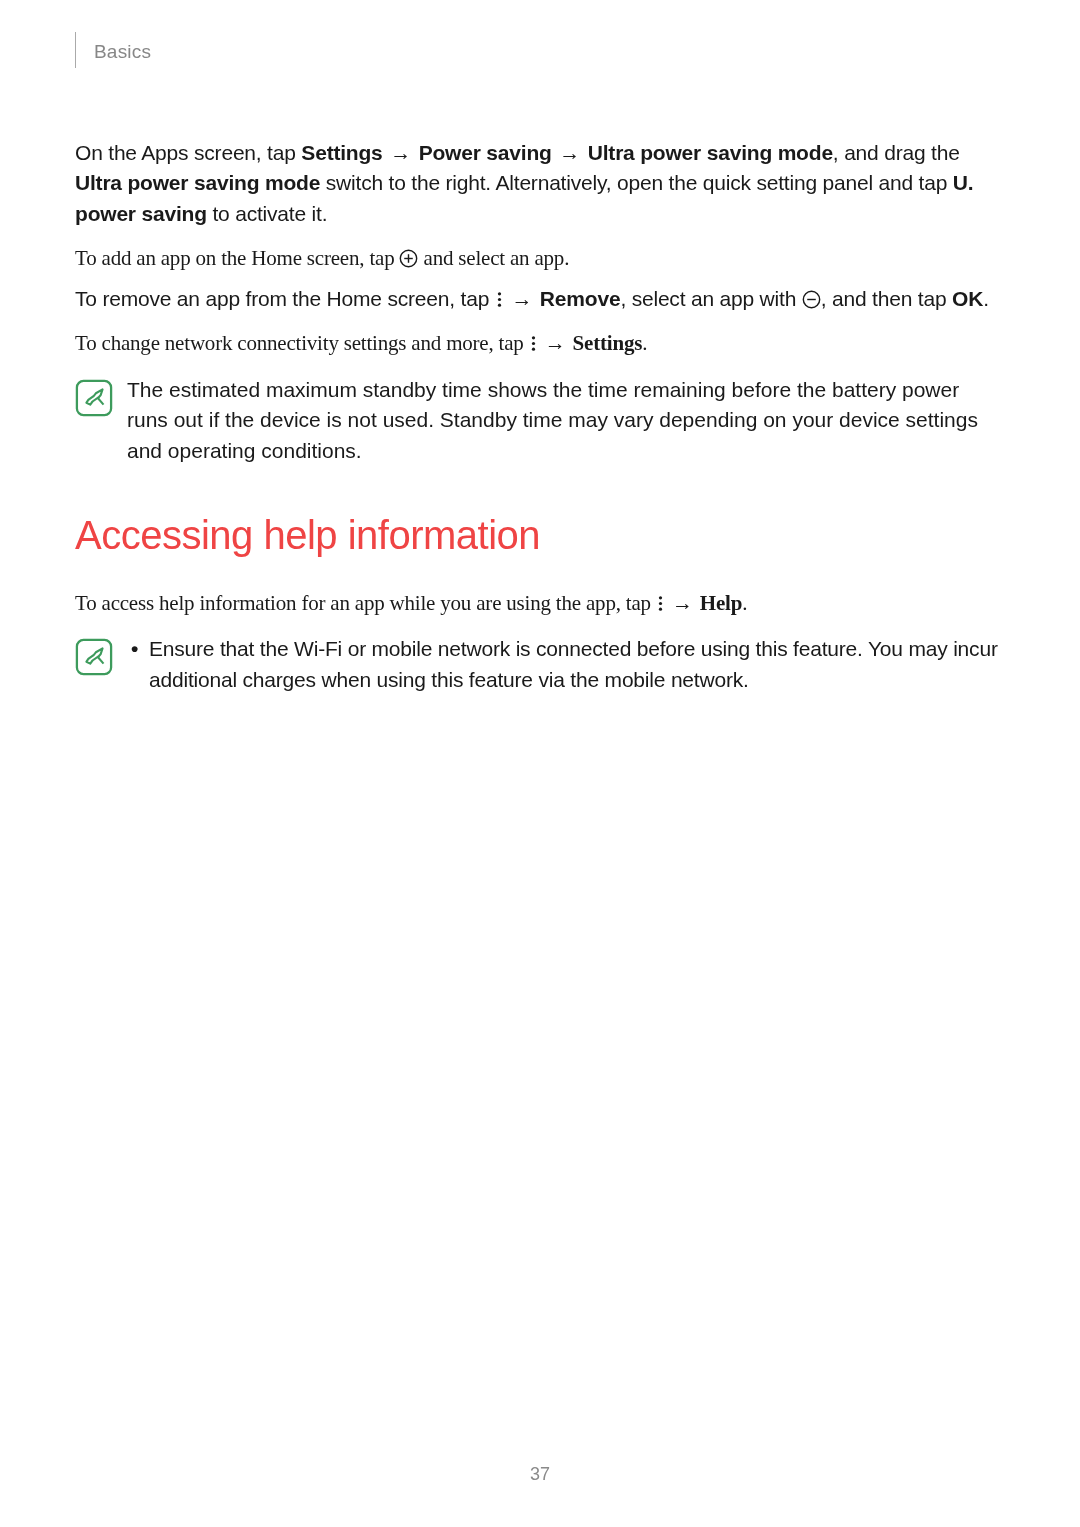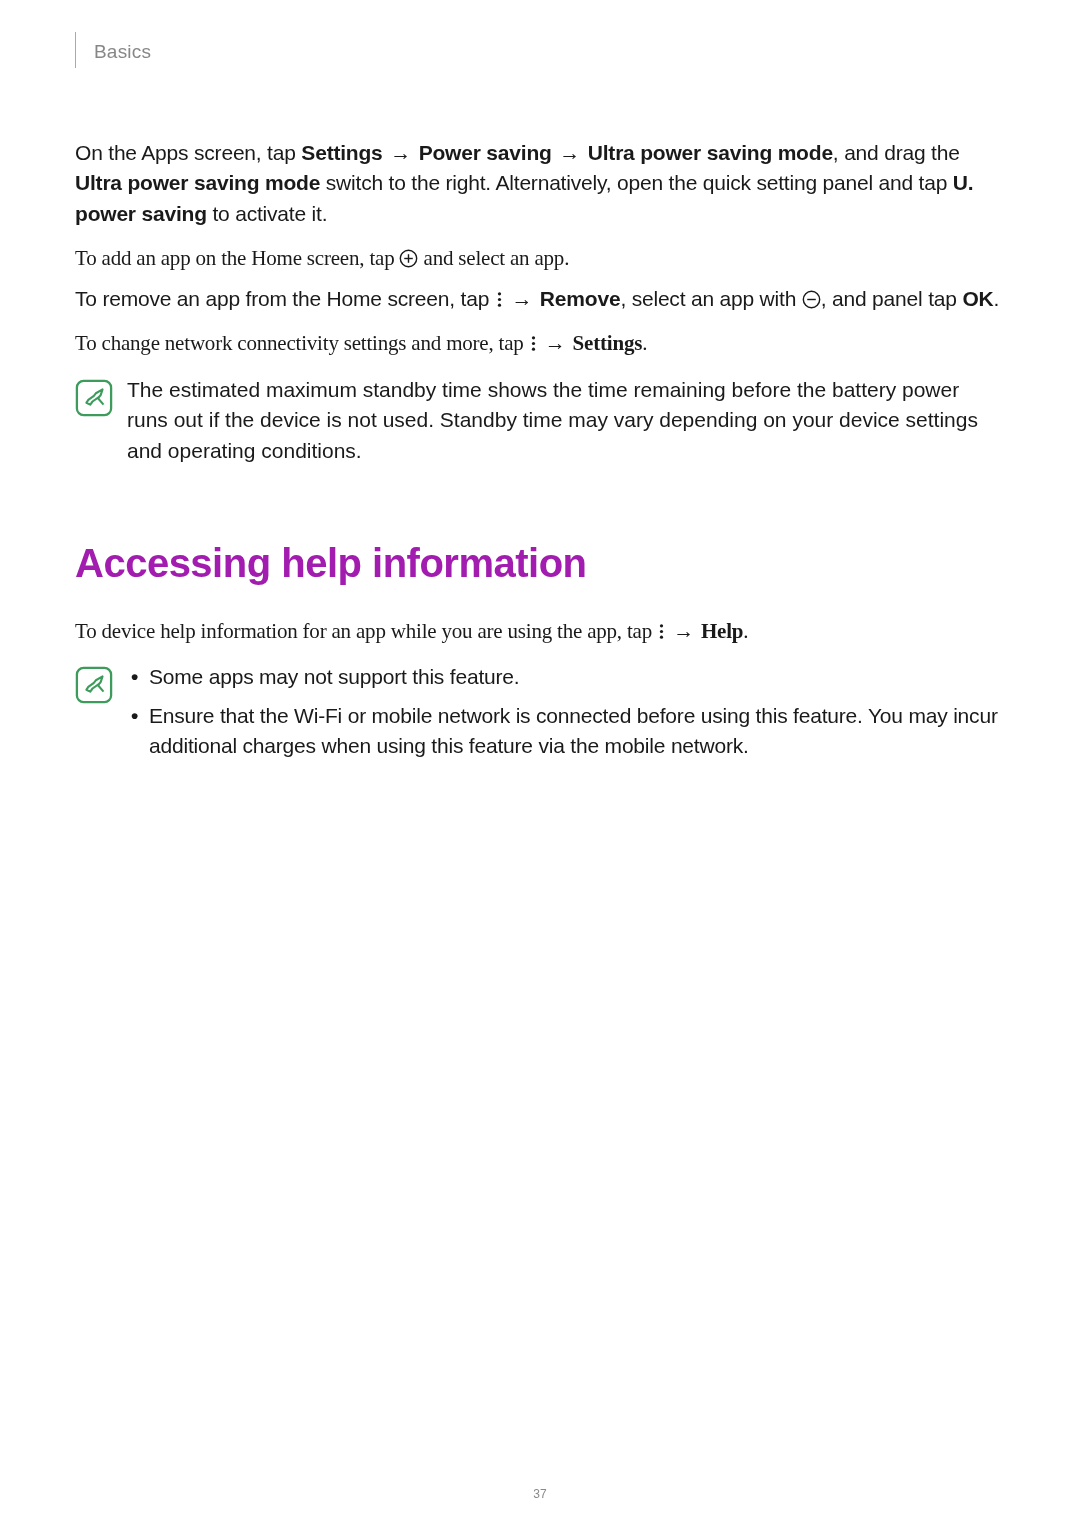--- a/index.html
+++ b/index.html
@@ -37,23 +37,23 @@
     p.body.tight { margin-bottom: 10px; font-family: Liberation Serif, serif; }
     .bold { font-weight: 700; }
     .arrow { padding: 0 2px; }
     .icon {
       display: inline-flex;
       vertical-align: -3px;
       line-height: 0;
     }
     h2.section-title {
       font-size: 40px;
-      font-weight: 700;
-      color: #a21caf;
-      margin-top: 68px;
+      font-weight: 400;
+      color: #ef4444;
+      margin-top: 40px;
       margin-bottom: 24px;
       letter-spacing: -0.5px;
     }
     .note-block {
       display: flex;
       align-items: flex-start;
       margin-top: 16px;
       margin-bottom: 6px;
     }
     .note-icon-box {
@@ -77,26 +77,26 @@
     }
     ul.note-list li::before {
       content: "•";
       position: absolute;
       left: 4px;
       top: 0;
       font-weight: 700;
     }
     .page-number {
       position: absolute;
-      bottom: 24px;
+      bottom: 40px;
       left: 0;
       right: 0;
       text-align: center;
       color: #8a8a8a;
-      font-size: 12px;
+      font-size: 18px;
     }
   </style>
 </head>
 <body>
 
 <div class="header">
   <div class="divider"></div>
   <span>Basics</span>
 </div>
 
@@ -121,21 +121,21 @@
         <svg width="9" height="19" viewBox="0 0 6 20">
           <circle cx="3" cy="4" r="1.7" fill="#1a1a1a"></circle>
           <circle cx="3" cy="10" r="1.7" fill="#1a1a1a"></circle>
           <circle cx="3" cy="16" r="1.7" fill="#1a1a1a"></circle>
         </svg>
       </span><span class="arrow"> → </span><span class="bold">Remove</span><span>, select an app with </span><span class="icon">
         <svg width="19" height="19" viewBox="0 0 20 20">
           <circle cx="10" cy="10" r="8.6" fill="none" stroke="#1a1a1a" stroke-width="1.5"></circle>
           <line x1="5.5" y1="10" x2="14.5" y2="10" stroke="#1a1a1a" stroke-width="1.5"></line>
         </svg>
-      </span><span>, and panel tap </span><span class="bold">OK</span><span>.</span>
+      </span><span>, and then tap </span><span class="bold">OK</span><span>.</span>
   </p>
 
   <p class="body tight">
     <span>To change network connectivity settings and more, tap </span><span class="icon">
         <svg width="9" height="19" viewBox="0 0 6 20">
           <circle cx="3" cy="4" r="1.7" fill="#1a1a1a"></circle>
           <circle cx="3" cy="10" r="1.7" fill="#1a1a1a"></circle>
           <circle cx="3" cy="16" r="1.7" fill="#1a1a1a"></circle>
         </svg>
       </span><span class="arrow"> → </span><span class="bold">Settings</span><span>.</span>
@@ -151,41 +151,40 @@
         </svg>
     </div>
     <div class="note-text">
       <p>The estimated maximum standby time shows the time remaining before the battery power runs out if the device is not used. Standby time may vary depending on your device settings and operating conditions.</p>
     </div>
   </div>
 
   <h2 class="section-title">Accessing help information</h2>
 
   <p class="body tight">
-    <span>To device help information for an app while you are using the app, tap </span><span class="icon">
+    <span>To access help information for an app while you are using the app, tap </span><span class="icon">
         <svg width="9" height="19" viewBox="0 0 6 20">
           <circle cx="3" cy="4" r="1.7" fill="#1a1a1a"></circle>
           <circle cx="3" cy="10" r="1.7" fill="#1a1a1a"></circle>
           <circle cx="3" cy="16" r="1.7" fill="#1a1a1a"></circle>
         </svg>
       </span><span class="arrow"> → </span><span class="bold">Help</span><span>.</span>
   </p>
 
 
   <div class="note-block">
     <div class="note-icon-box">
       <svg width="38" height="38" viewBox="0 0 40 40">
           <rect x="2" y="2" width="36" height="36" rx="7" fill="none" stroke="#3d9b5c" stroke-width="2.4"></rect>
           <path d="M12 25 C15 18, 18 22, 22 15 L29 11 L27 17 C24 22, 20 20, 16 27 Z" fill="none" stroke="#3d9b5c" stroke-width="2.2" stroke-linejoin="round"></path>
           <line x1="24" y1="20" x2="30" y2="27" stroke="#3d9b5c" stroke-width="2.2"></line>
         </svg>
     </div>
     <div class="note-text">
       <ul class="note-list">
-        <li>Some apps may not support this feature.</li>
         <li>Ensure that the Wi-Fi or mobile network is connected before using this feature. You may incur additional charges when using this feature via the mobile network.</li>
       </ul>
     </div>
   </div>
 
 </div>
 
 <div class="page-number">37</div>
 
 </body></html>

